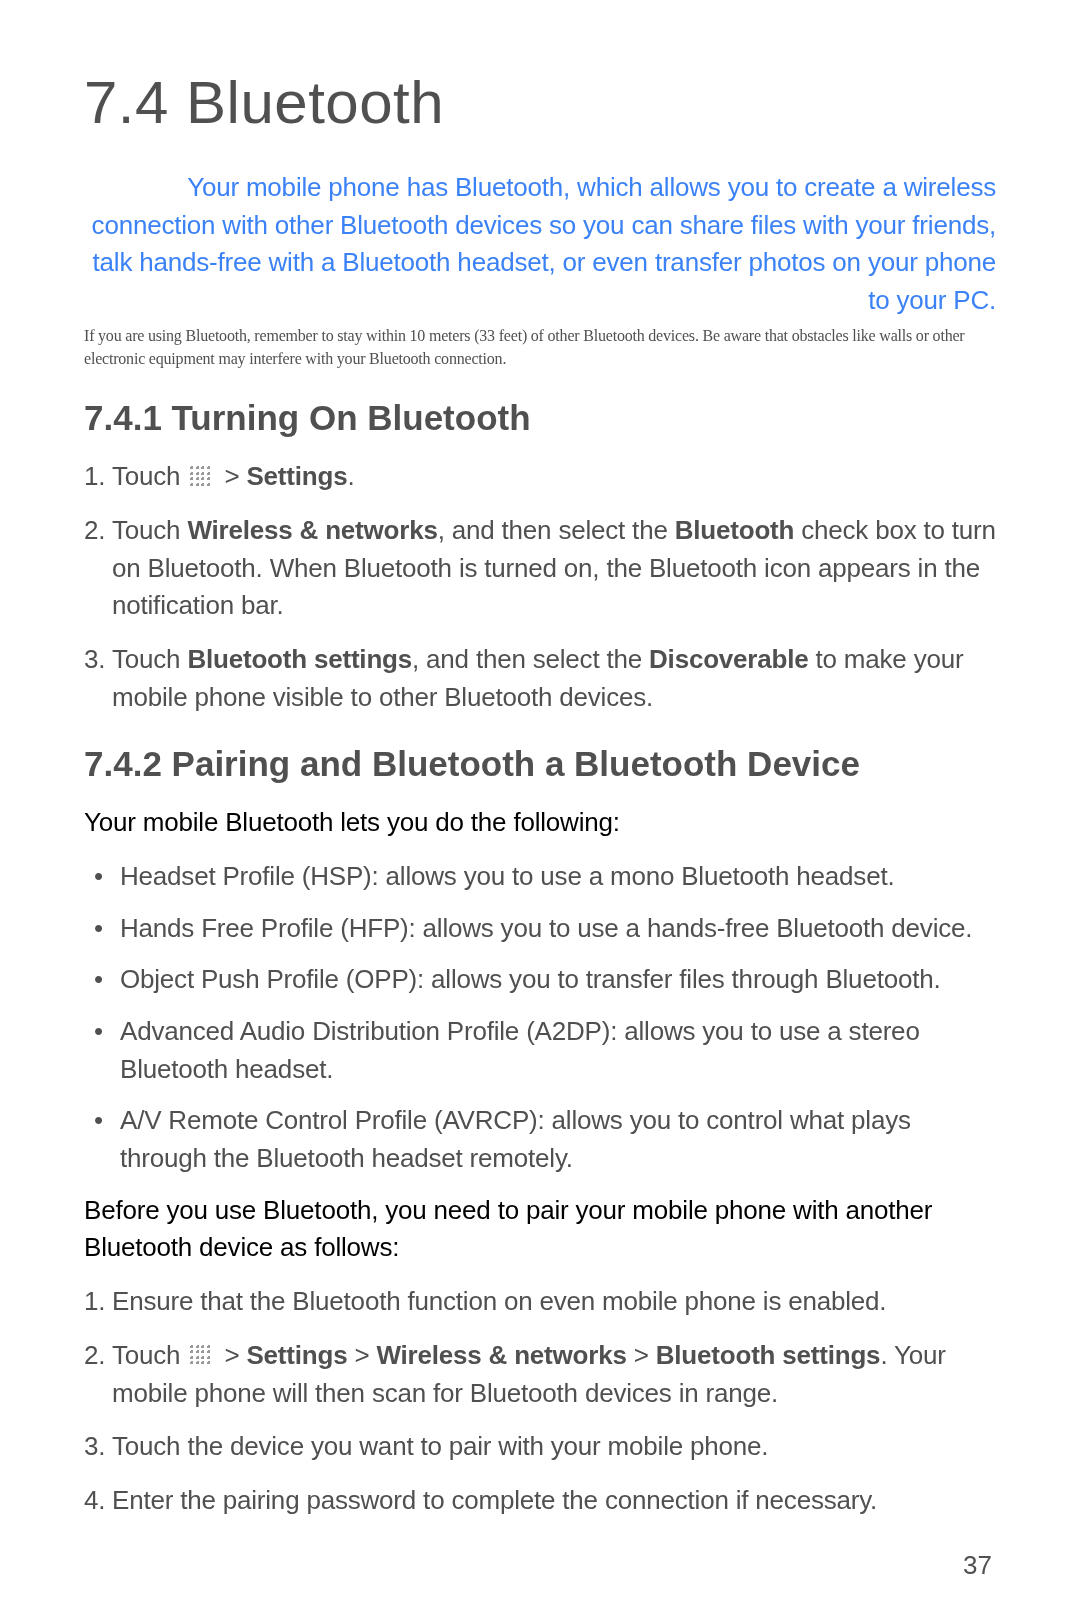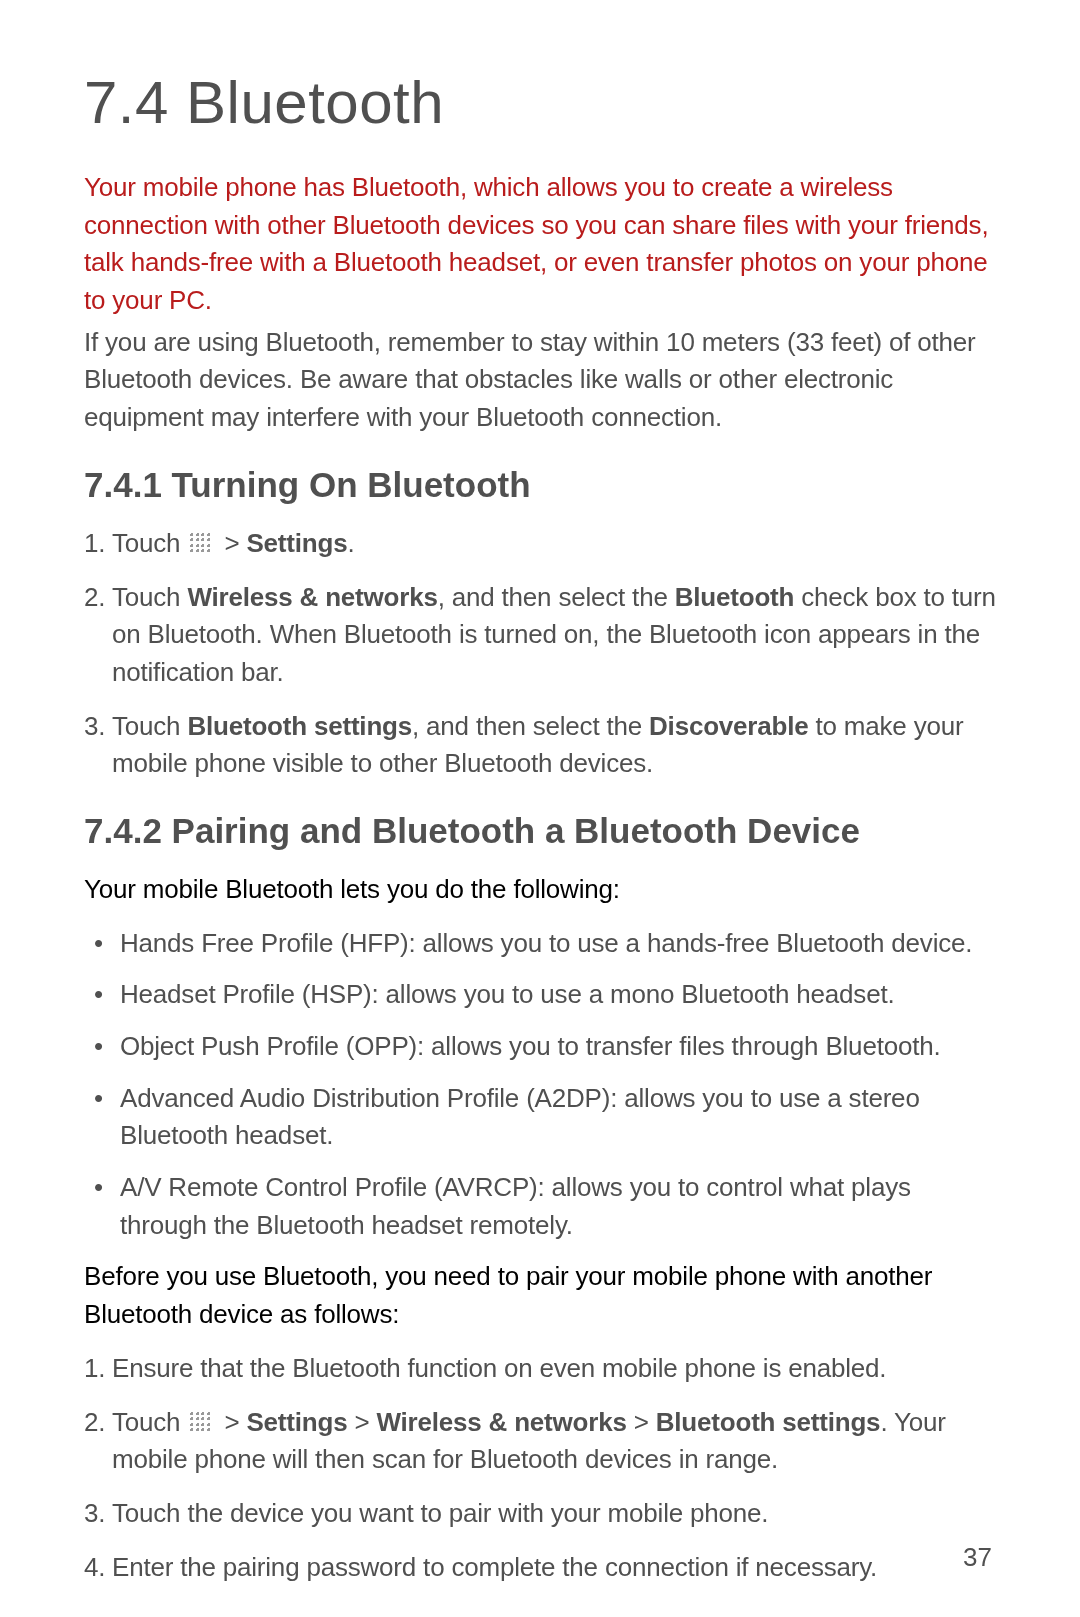--- a/index.html
+++ b/index.html
@@ -21,30 +21,32 @@
     h1 {
       font-size: 60px;
       font-weight: normal;
       color: #505050;
       margin-bottom: 32px;
       letter-spacing: 0.5px;
     }
     .intro-para {
       font-size: 26px;
       line-height: 1.45;
-      color: #b91c1c;
+      color: #3b82f6;
       margin-bottom: 4px;
       letter-spacing: -0.2px;
+      text-align: right;
     }
     .intro-para2 {
-      font-size: 26px;
+      font-size: 16px;
       line-height: 1.45;
       color: #505050;
       margin-bottom: 28px;
       letter-spacing: -0.2px;
+      font-family: Liberation Serif, serif;
     }
     h2 {
       font-size: 35px;
       font-weight: bold;
       color: #505050;
       margin-top: 28px;
       margin-bottom: 20px;
     }
     .step-list {
       list-style: none;
@@ -119,21 +121,21 @@
         0px 0px, 5.5px 0px, 11px 0px, 16.5px 0px,
         0px 5.5px, 5.5px 5.5px, 11px 5.5px, 16.5px 5.5px,
         0px 11px, 5.5px 11px, 11px 11px, 16.5px 11px,
         0px 16.5px, 5.5px 16.5px, 11px 16.5px, 16.5px 16.5px;
       vertical-align: middle;
       margin: 0 6px 4px 2px;
     }
     b.k { font-weight: bold; color:#505050;text-align:center; }
     .page-num {
       position: absolute;
-      bottom: 44px;
+      bottom: 36px;
       right: 88px;
       font-size: 26px;
       color: #505050;
     }
   </style>
 </head>
 <body>
 
 <div class="page">
 
@@ -154,22 +156,22 @@
     <li>
       <span>Touch </span><b class="k">Bluetooth settings</b><span>, and then select the </span><b class="k">Discoverable</b><span> to make your mobile phone visible to other Bluetooth devices.</span>
     </li>
   </ol>
 
   <h2>7.4.2  Pairing and Bluetooth a Bluetooth Device</h2>
 
   <p class="body-text">Your mobile Bluetooth lets you do the following:</p>
 
   <ul class="bullet-list">
+    <li>Headset Profile (HSP): allows you to use a mono Bluetooth headset.</li>
     <li>Hands Free Profile (HFP): allows you to use a hands-free Bluetooth device.</li>
-    <li>Headset Profile (HSP): allows you to use a mono Bluetooth headset.</li>
     <li>Object Push Profile (OPP): allows you to transfer files through Bluetooth.</li>
     <li>Advanced Audio Distribution Profile (A2DP): allows you to use a stereo Bluetooth headset.</li>
     <li>A/V Remote Control Profile (AVRCP): allows you to control what plays through the Bluetooth headset remotely.</li>
   </ul>
 
   <p class="body-text">Before you use Bluetooth, you need to pair your mobile phone with another Bluetooth device as follows:</p>
 
   <ol class="step-list">
     <li>Ensure that the Bluetooth function on even mobile phone is enabled.</li>
     <li>

